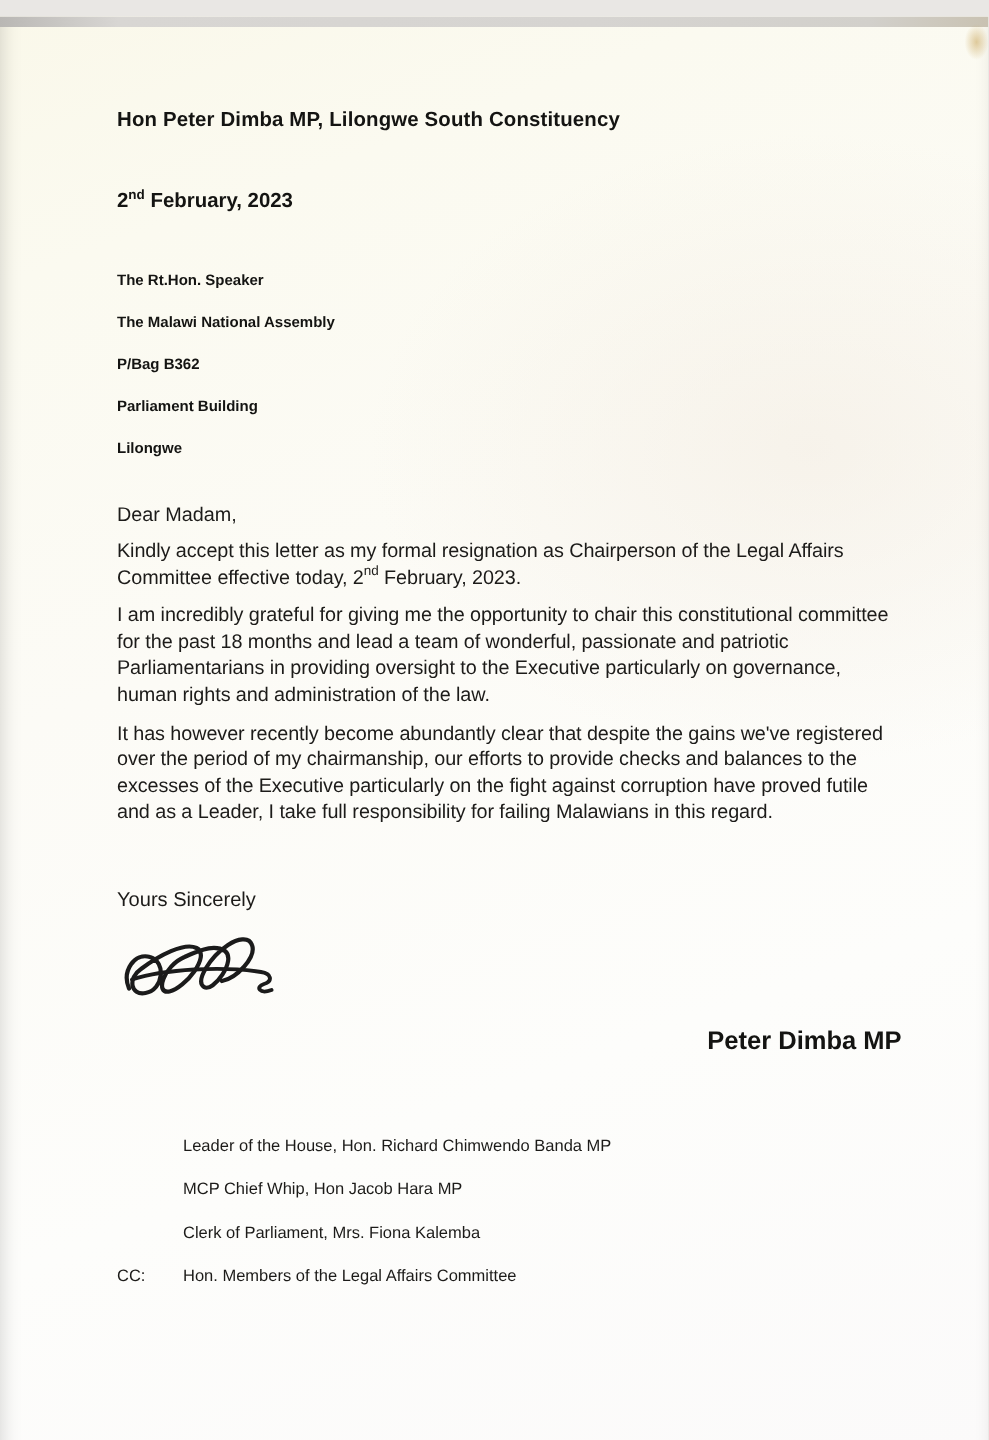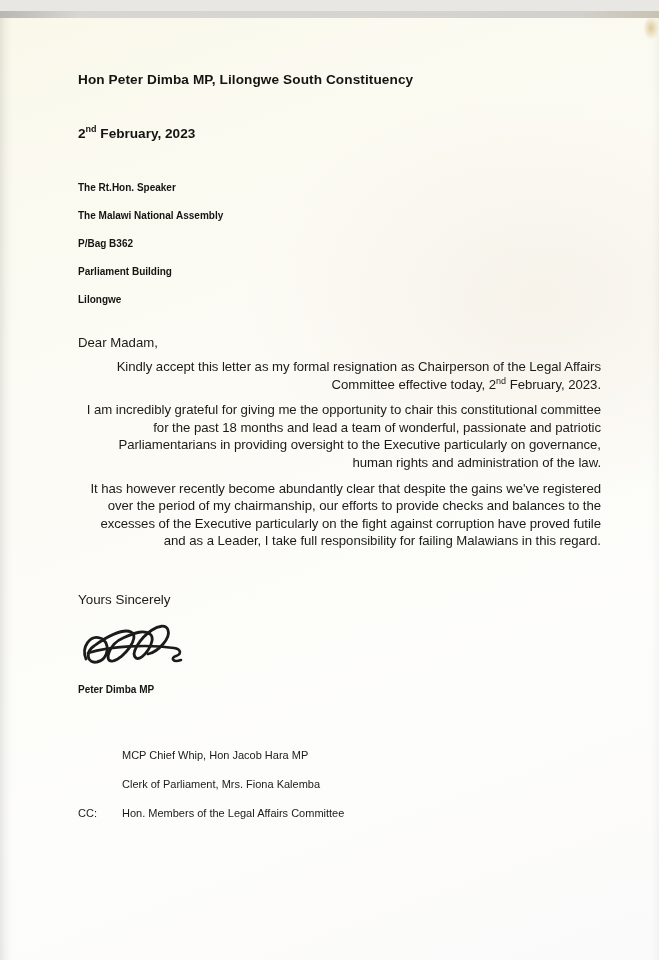--- a/index.html
+++ b/index.html
@@ -62,34 +62,34 @@
   }
   .salutation {
     margin-top: 21px;
     font-size: 13.2px;
   }
   .para {
     margin: 8px 0 0 0;
     font-size: 13.2px;
     line-height: 17.6px;
     letter-spacing: -0.05px;
-    text-align: right;
   }
   .closing {
     margin-top: 42px;
     font-size: 13.4px;
     font-weight: 500;
   }
   .signature {
     margin-top: 2px;
     height: 72px;
   }
   .signatory {
     margin-top: 3px;
-    font-size: 10px;
+    font-size: 17px;
+    text-align: right;
   }
   .cc-row {
     margin-top: 46px;
     display: flex;
     font-size: 11px;
     align-items: flex-end;
   }
   .cc-label {
     width: 44px;
     flex: 0 0 44px;
@@ -137,20 +137,21 @@
         <path d="M8 50 C3 38 12 26 22 29 C33 32 31 51 19 53 C9 55 7 43 16 37 C28 28 45 19 53 23 C63 28 45 50 35 52 C25 54 31 35 45 29 C58 23 66 21 72 25 C80 31 64 53 58 49 C52 45 62 29 74 21 C80 17 88 15 90 21 C93 29 80 43 70 45" stroke="#1b1b1b" stroke-width="2.8" fill="none" stroke-linecap="round"></path>
         <path d="M10 44 C32 37 70 35 96 39 C103 40 104 45 98 47 C92 49 95 54 103 51" stroke="#1b1b1b" stroke-width="2.6" fill="none" stroke-linecap="round"></path>
       </svg>
     </div>
 
     <div class="signatory bold">Peter Dimba MP</div>
 
     <div class="cc-row">
       <div class="cc-label">CC:</div>
       <div class="cc-entries">
+        <div>Leader of the House, Hon. Richard Chimwendo Banda MP</div>
         <div>MCP Chief Whip, Hon Jacob Hara MP</div>
         <div>Clerk of Parliament, Mrs. Fiona Kalemba</div>
         <div>Hon. Members of the Legal Affairs Committee</div>
       </div>
     </div>
 
   </div>
 </div>
 
 </body></html>

